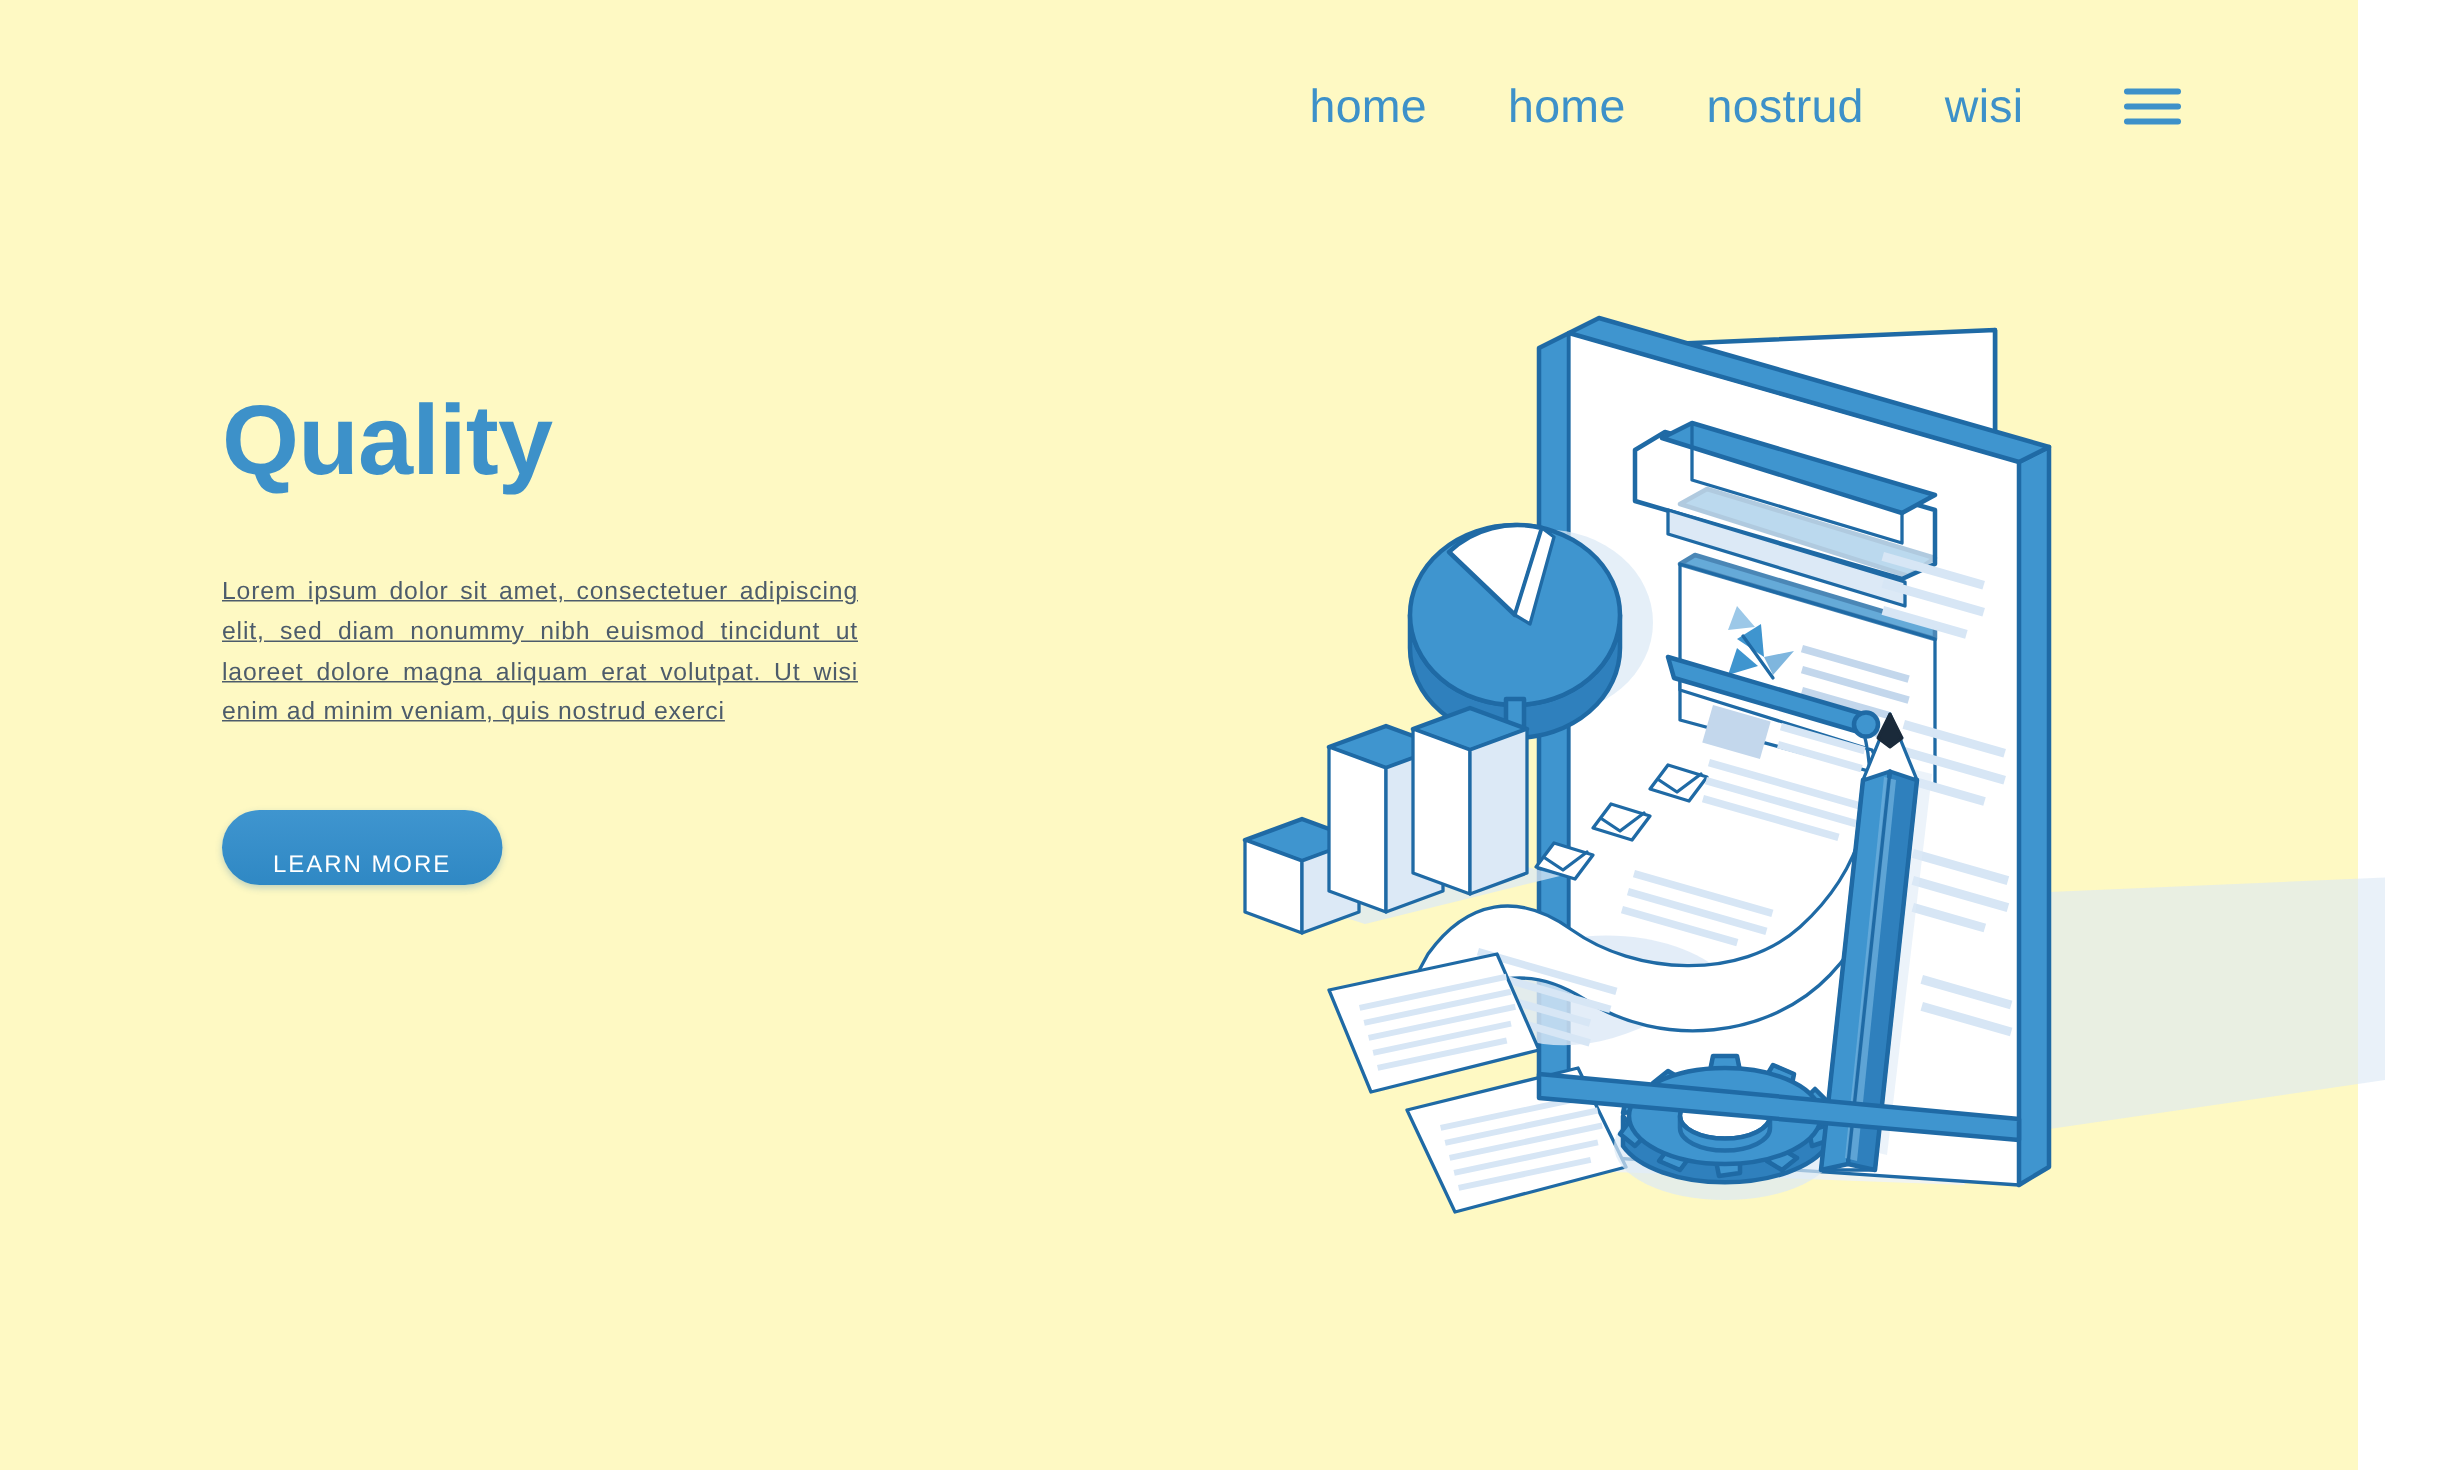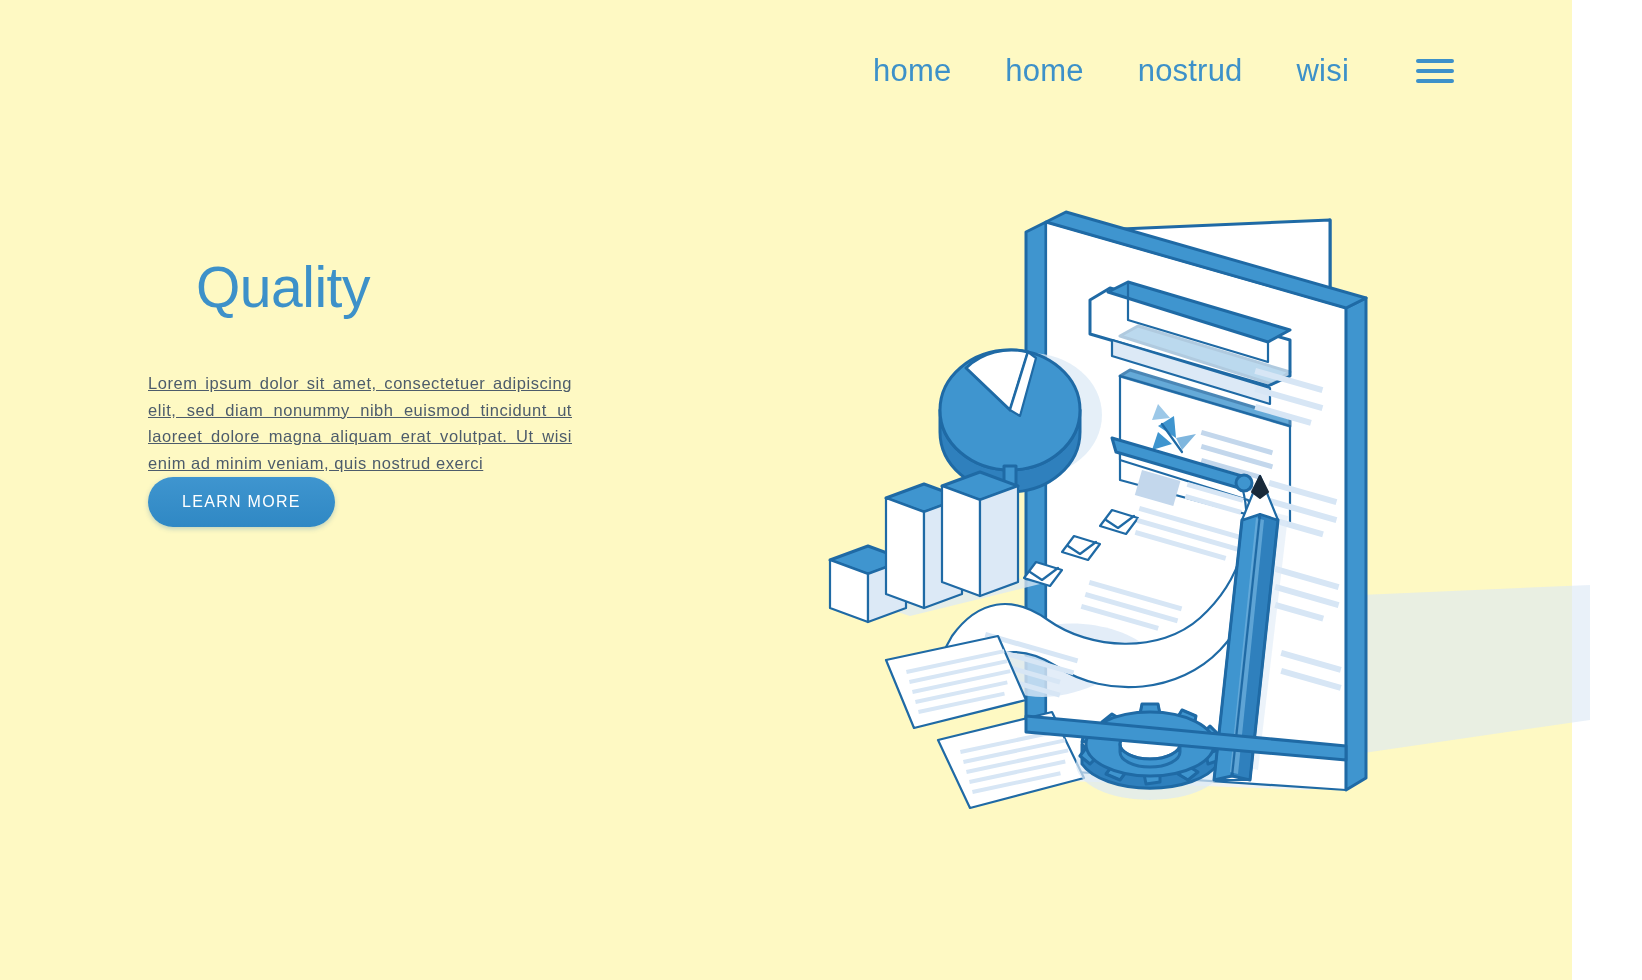--- a/index.html
+++ b/index.html
@@ -24,35 +24,35 @@
   .hamburger {
     margin-left: 40px; width: 38px; height: 24px;
     display: flex; flex-direction: column; justify-content: space-between;
     cursor: pointer;
   }
   .hamburger span { display: block; height: 4px; border-radius: 2px; background: #3d91c9; width: 100%; }
 
   
   .hero-text { position: absolute; left: 148px; top: 252px; width: 470px; }
   .headline {
-    font-size: 57px; font-weight: 400; color: #3d91c9;
-    line-height: 1.26; letter-spacing: -0.5px; margin-left: 48px;
+    font-size: 66px; font-weight: 700; color: #3d91c9;
+    line-height: 1.26; letter-spacing: -0.5px;
   }
   .subcopy {
     margin-top: 46px; width: 424px;
     font-size: 16.5px; color: #4d5c6b; line-height: 1.62;
     letter-spacing: .55px; text-align: justify;
     font-family: "Liberation Sans", sans-serif;
     text-decoration: underline;
   }
   .cta {
-    display: inline-block;
+    margin-top: 52px; display: inline-block;
     background: linear-gradient(180deg,#3f95cf 0%,#2f88c4 100%);
     color: #ffffff; border: none; cursor: pointer;
-    padding: 0 34px; height: 50px; line-height: 50px;
+    padding: 12px 34px; height: 50px; line-height: 50px;
     border-radius: 26px; font-size: 16px; letter-spacing: 1.3px;
     box-shadow: 0 2px 5px rgba(45,120,175,.30);
     font-family: "Liberation Sans", sans-serif;
   }
 
   
   .illo { position: absolute; left: 790px; top: 180px; width: 800px; height: 700px; }
   .illo svg { width: 100%; height: 100%; display: block; overflow: visible; }
 </style>
 </head>

